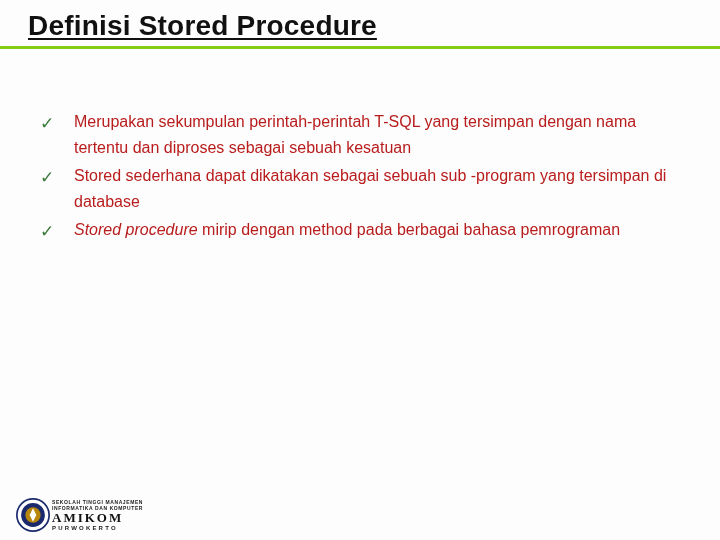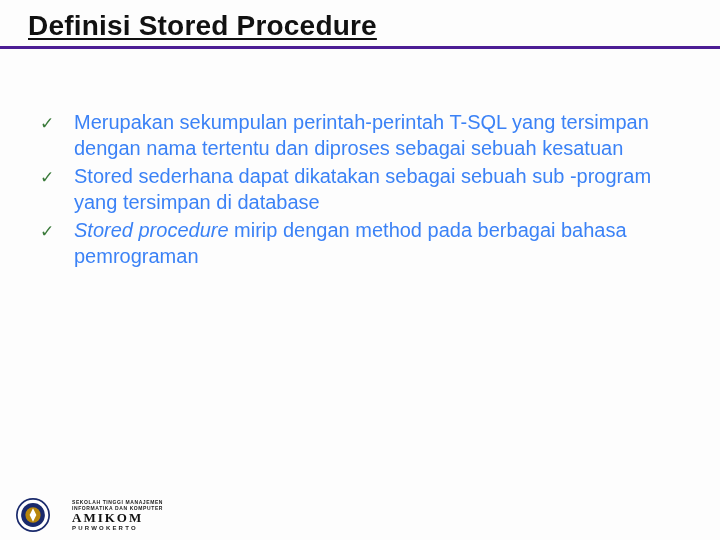--- a/index.html
+++ b/index.html
@@ -6,21 +6,21 @@
   body {
     width: 720px;
     height: 540px;
     background: #fdfdfd;
     font-family: Arial, Helvetica, sans-serif;
     position: relative;
     overflow: hidden;
   }
   .title-bar {
     padding: 10px 28px 4px 28px;
-    border-bottom: 3px solid #4c1d95;
+    border-bottom: 3px solid #84cc16;
   }
   .title-bar h1 {
     font-size: 28px;
     font-weight: bold;
     color: #111;
     text-decoration: underline;
     text-decoration-color: #111;
     text-decoration-thickness: 2px;
     text-underline-offset: 3px;
     letter-spacing: 0.2px;
@@ -36,32 +36,32 @@
   .check {
     width: 34px;
     flex-shrink: 0;
     font-size: 17px;
     color: #3a7a3a;
     line-height: 26px;
     text-align: left;
     padding-top: 2px;
   }
   .bullet-text {
-    font-size: 20px;
+    font-size: 16px;
     line-height: 26px;
-    color: #3b82f6;
+    color: #b91c1c;
   }
   .bullet-text .italic { font-style: italic; margin-top: 20px; }
   .footer {
     position: absolute;
     left: 16px;
     bottom: 8px;
     display: flex;
     align-items: center;
-    gap: 22px;
+    gap: 2px;
   }
   .logo {
     width: 34px;
     height: 34px;
   }
   .logo svg { display: block; }
   .footer-text .line1 {
     font-size: 5px;
     letter-spacing: 0.6px;
     color: #222;

